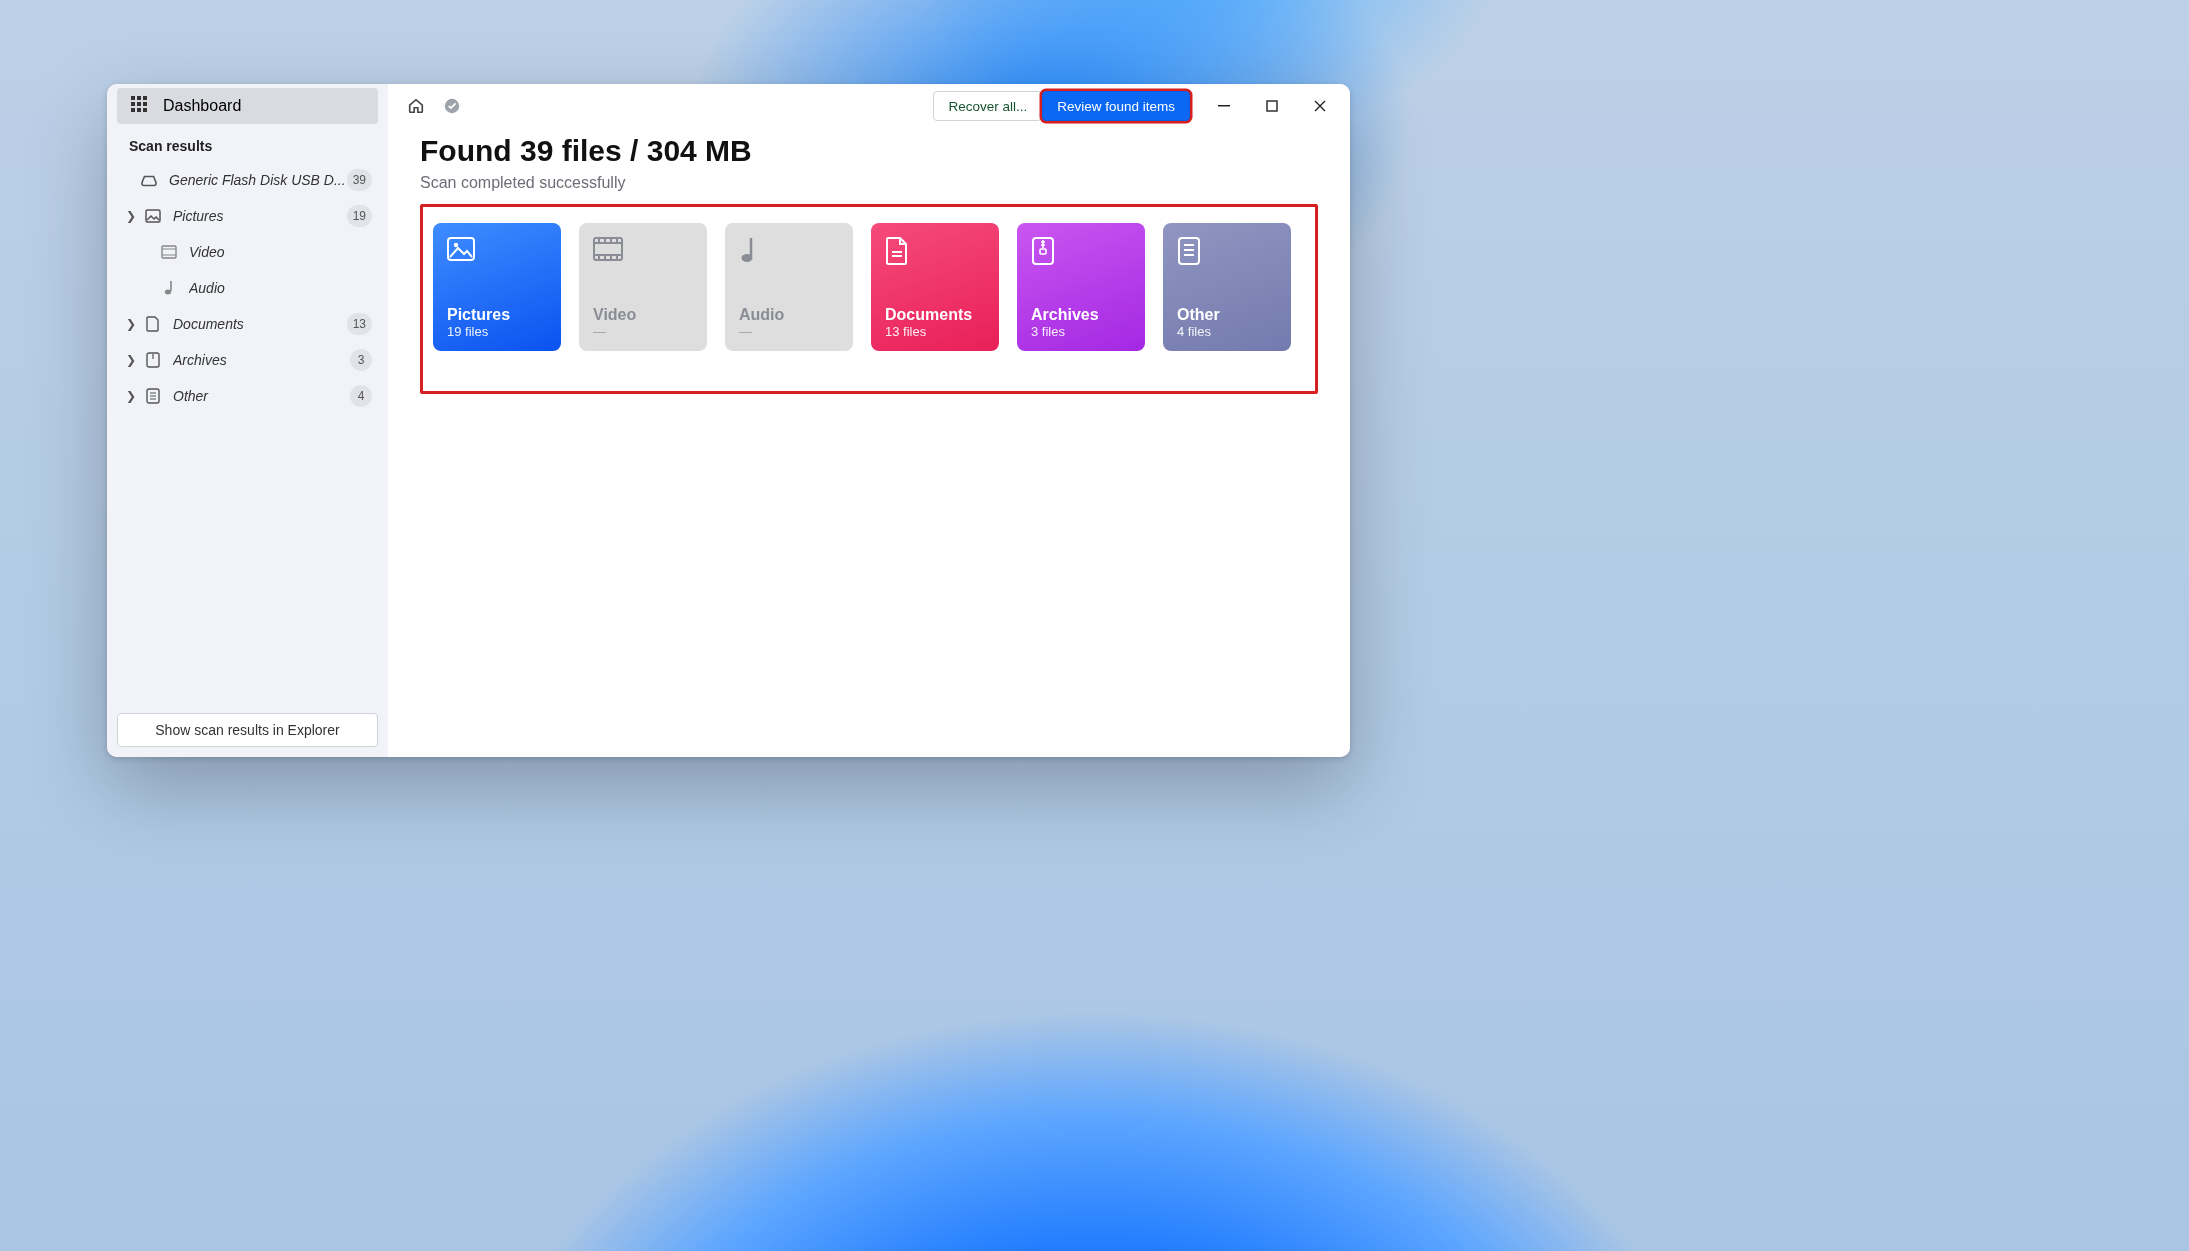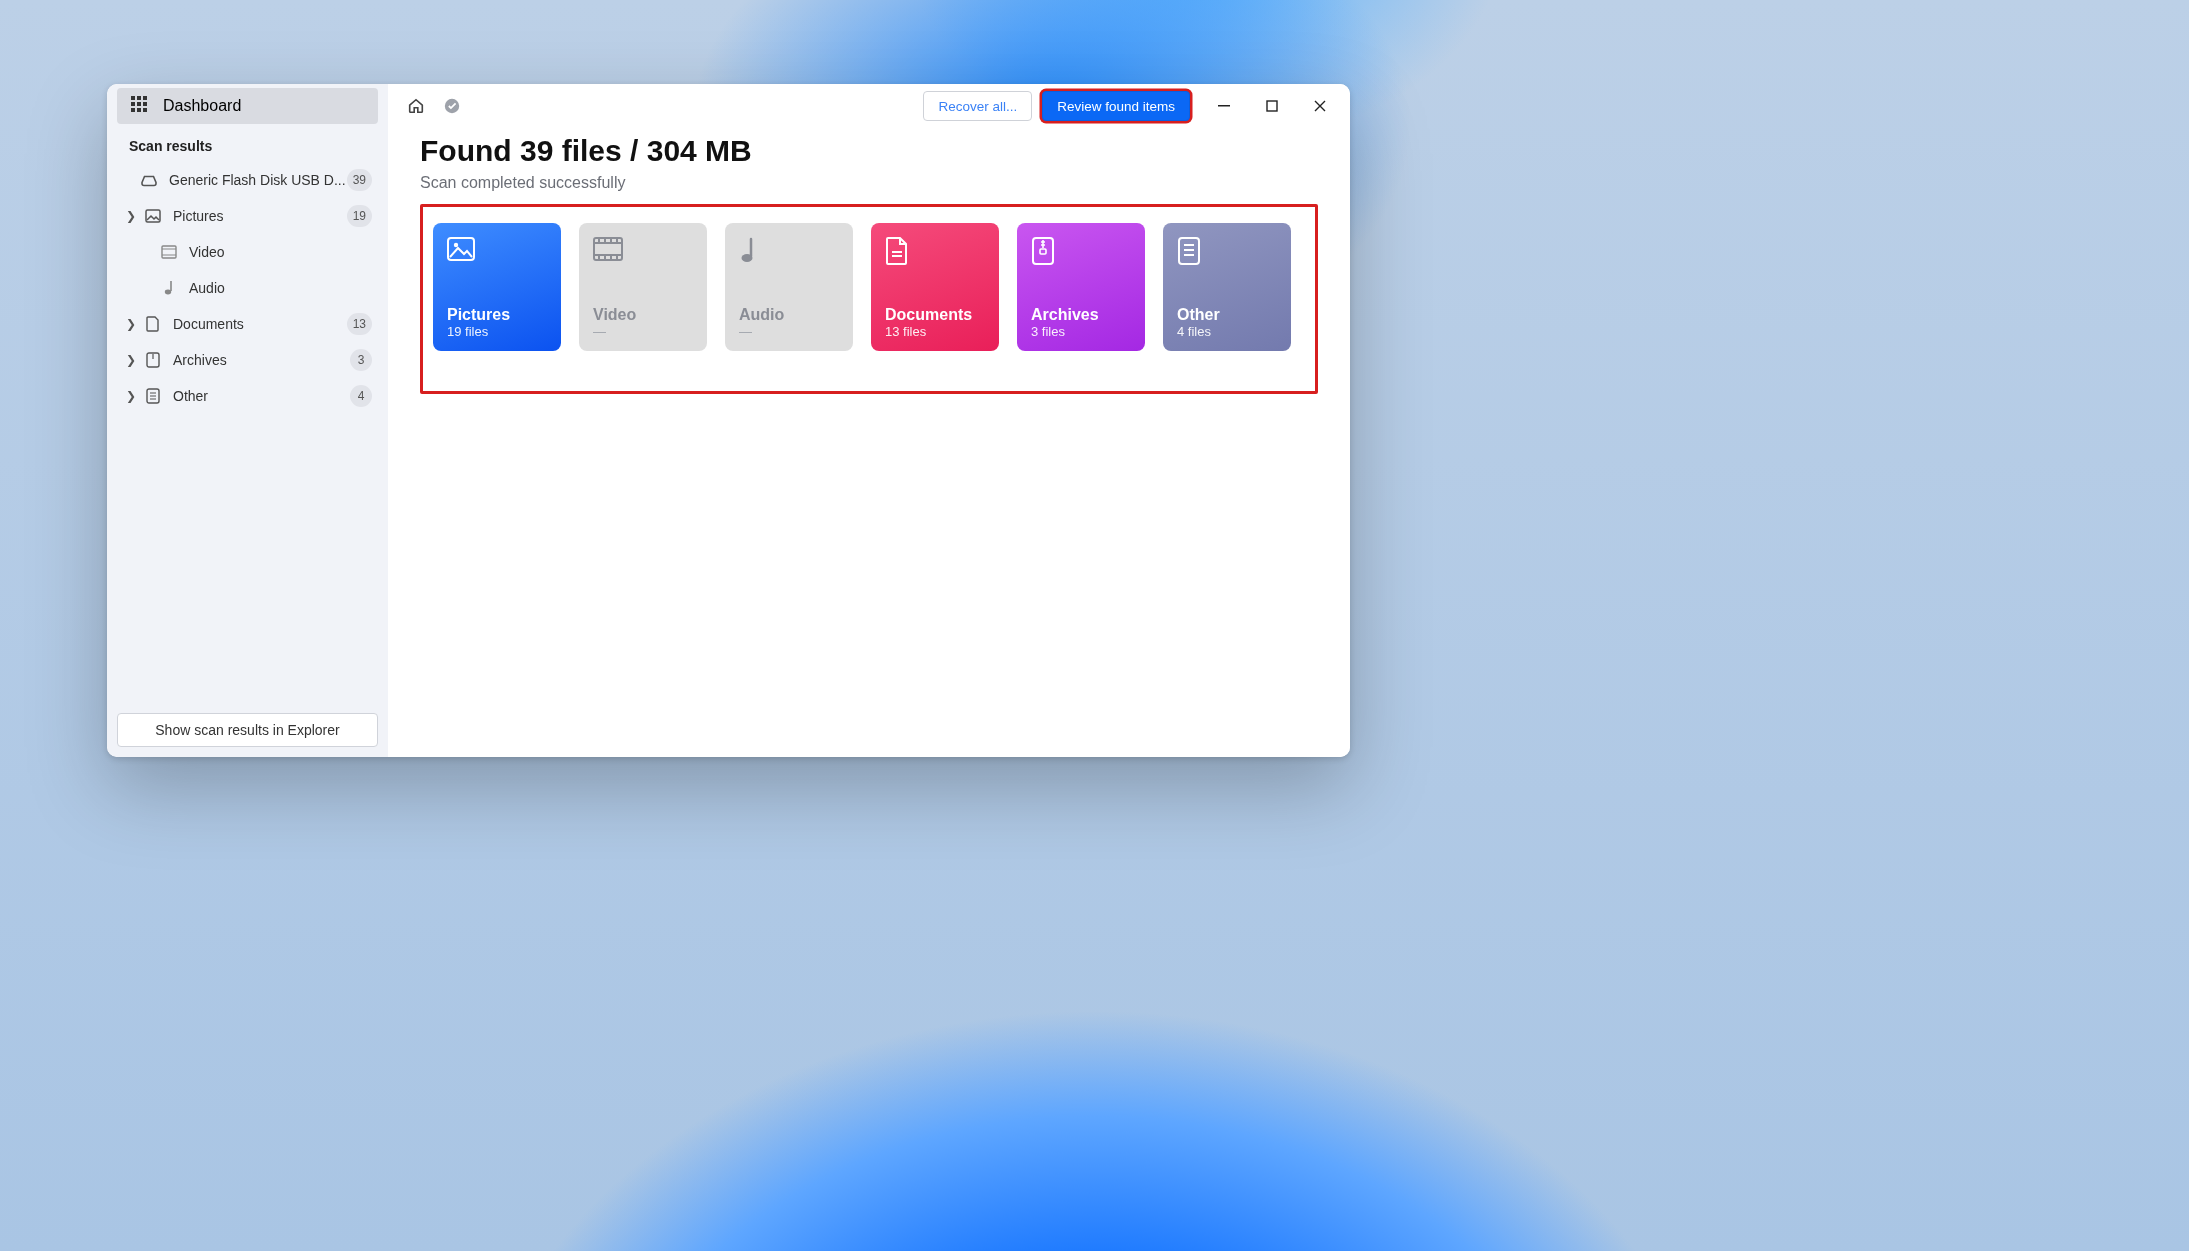--- a/index.html
+++ b/index.html
@@ -49,35 +49,35 @@
     background:#d9dbe1; border-radius:4px; padding:0 8px;
     margin: 4px 0 8px 0; cursor:pointer;
   }
   .dash-icon { width:20px; height:20px; display:grid; grid-template-columns:repeat(3,4px); grid-auto-rows:4px; gap:2px; margin-right:12px; margin-left:6px;}
   .dash-icon i { background:#333; }
   .section-title { font-size:14px; font-weight:600; color:#222; padding:6px 8px 8px 12px; }
   .tree-row { display:flex; align-items:center; height:36px; padding:0 6px; cursor:pointer; border-radius:4px; }
   .chevron { width:16px; text-align:center; color:#555; font-size:12px; margin-right:4px;}
   .chevron.blank { visibility:hidden; }
   .tree-ico { width:20px; display:flex; justify-content:center; margin-right:10px; color:#555; }
-  .tree-label { flex:1; font-size:14px; color:#333; white-space:nowrap; overflow:hidden; text-overflow:ellipsis;}
+  .tree-label { flex:1; font-size:14px; color:#333; white-space:nowrap; overflow:hidden; text-overflow:ellipsis;font-style:italic;}
   .badge { min-width:22px; height:22px; padding:0 6px; border-radius:11px; background:#e1e3e9; color:#555; font-size:12px; display:flex; align-items:center; justify-content:center;text-align:right;}
   .tree-row.child { padding-left: 22px; }
   .sb-footer { padding: 10px; }
   .explorer-btn {
     width:100%; height:34px; background:#fff; border:1px solid #d0d3da; border-radius:4px;
     font-size:14px; color:#333; cursor:pointer;
   }
   
   .main { flex:1; background:#fff; display:flex; flex-direction:column; }
   .titlebar { height:44px; display:flex; align-items:center; padding:0 6px 0 14px; }
   .tb-icon { width:28px; height:28px; display:flex; align-items:center; justify-content:center; color:#444; margin-right:8px; cursor:pointer;}
   .tb-spacer { flex:1; }
   .btn { height:30px; padding:0 14px; font-size:13.5px; border-radius:4px; cursor:pointer; }
-  .btn-outline { background:#fff; border:1px solid #cfd2d8; color:#3b82f6; margin-right:10px;}
+  .btn-outline { background:#fff; border:1px solid #cfd2d8; color:#14532d; }
   .btn-primary { background:#0b68f5; border:1px solid #0b5fe0; color:#fff;
     box-shadow: 0 0 0 2.5px #d71f1f; 
   }
   .winctrl { width:48px; height:44px; display:flex; align-items:center; justify-content:center; color:#222; cursor:pointer; font-size:14px;}
   .content { padding: 6px 32px 0 32px; }
   .headline { font-size:30px; font-weight:700; color:#111; }
   .subhead  { font-size:16px; color:#6b6e76; margin-top:6px; }
   .cards-highlight {
     border:3px solid #d71f1f; border-radius:2px;
     padding:16px 10px 40px 10px; margin-top:12px;

